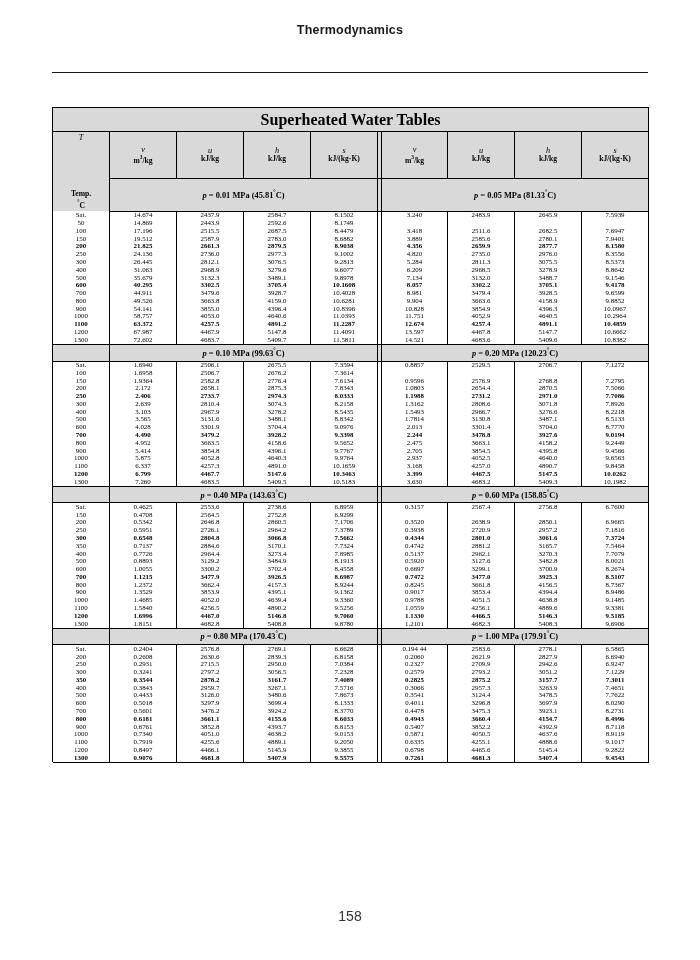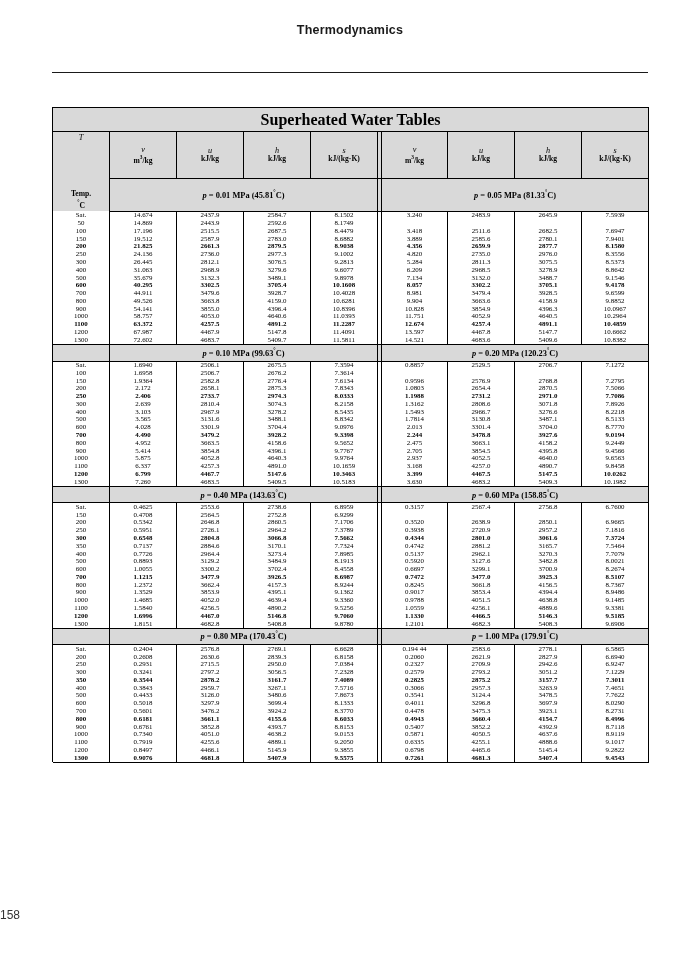--- a/index.html
+++ b/index.html
@@ -21,22 +21,23 @@
     font-size:12.5px;
     letter-spacing:0.2px;
     color:#1a1a1a;
   }
   .header-rule{
     position:absolute; top:72px; left:52px; width:596px;
     height:0; border-top:1.6px solid #1a1a1a;
   }
   .page-number{
     position:absolute; top:908px; left:0; width:700px;
+    text-align:center;
     font-family:"Liberation Sans", sans-serif;
-    font-size:12px;
+    font-size:14px;
     color:#333;
   }
 
   
   .tbl-wrap{
     position:absolute;
     left:52px; top:107px;
     width:596px;
   }
   table.st{

